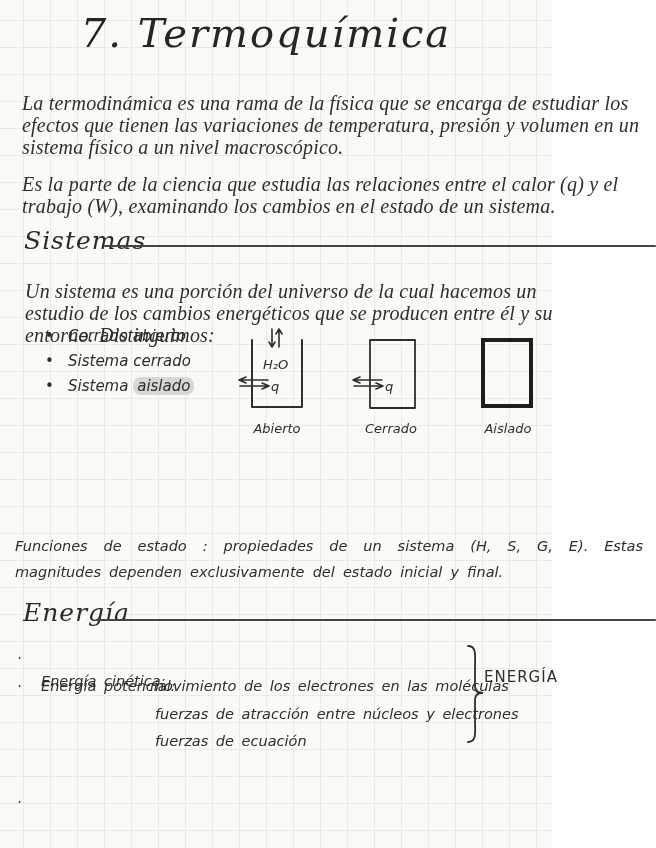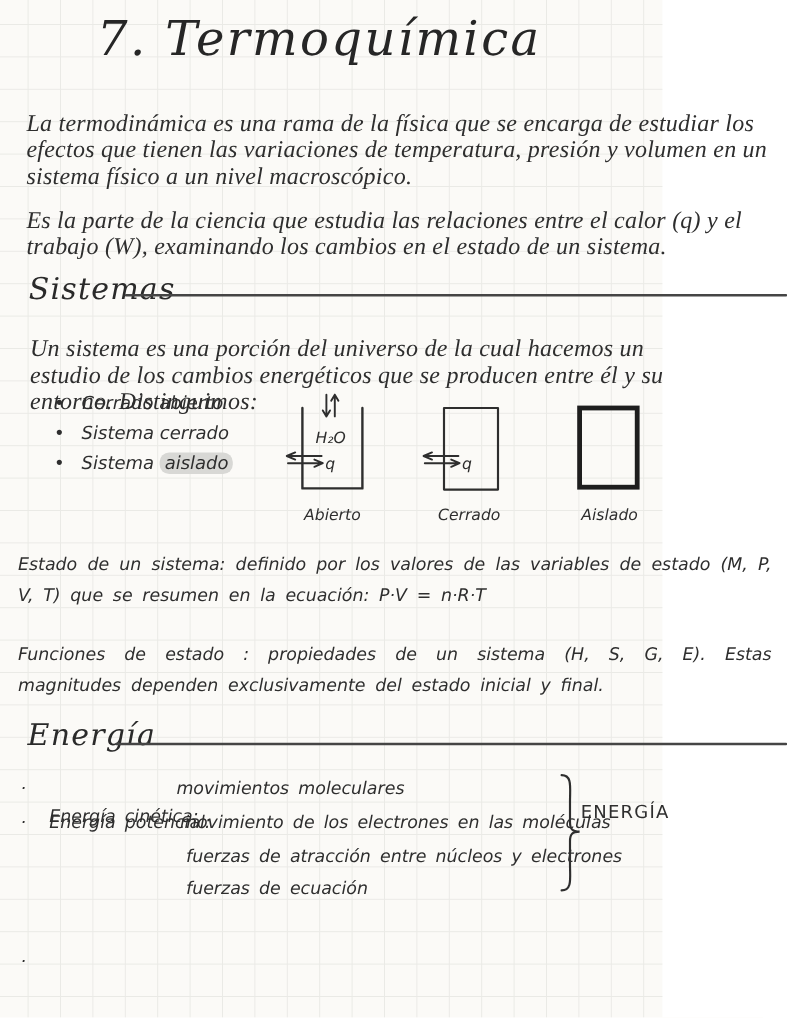--- a/index.html
+++ b/index.html
@@ -116,29 +116,27 @@
     </g>
     <text class="diagram-text" x="155" y="68">q</text>
     <text class="diagram-text" x="161" y="110" text-anchor="middle" font-size="15">Cerrado</text>
 
     <g>
       <rect x="253" y="17" width="48" height="66" stroke="#1e1e1e" stroke-width="4" fill="none"></rect>
     </g>
     <text class="diagram-text" x="278" y="110" text-anchor="middle" font-size="15">Aislado</text>
   </svg>
 
-  <div class="abs hand para-low" style="left:15px;top:458px;width:628px;">Estado de un sistema: definido por los valores de las variables de estado (M, P, V, T) que se resumen en la ecuación: P·V = n·R·T</div>
   <div class="abs hand para-low" style="left:15px;top:533px;width:628px;">Funciones de estado : propiedades de un sistema (H, S, G, E). Estas magnitudes dependen exclusivamente del estado inicial y final.</div>
 
   <div class="abs section-heading" style="left:23px;top:598px;">Energía</div>
   <div class="abs rule" style="left:96px;top:619px;width:560px;"></div>
 
   <div class="abs hand energy-line" style="left:17px;top:645px;">·</div>
   <div class="abs hand energy-line" style="left:41px;top:668px;">Energía cinética:</div>
-  <div class="abs hand energy-line" style="left:147px;top:645px;">movimientos moleculares</div>
 
   <div class="abs hand energy-line" style="left:17px;top:673px;">·</div>
   <div class="abs hand energy-line" style="left:41px;top:673px;text-align:center;">Energía potencial:</div>
   <div class="abs" style="left:150px;top:673px;">
     <div class="hand energy-line">movimiento de los electrones en las moléculas</div>
     <div class="hand energy-line" style="margin-left:5px;">fuerzas de atracción entre núcleos y electrones</div>
     <div class="hand energy-line" style="margin-left:5px;">fuerzas de ecuación</div>
   </div>
 
   <svg class="abs" style="left:460px;top:640px;" width="40" height="110" viewBox="0 0 40 110">

